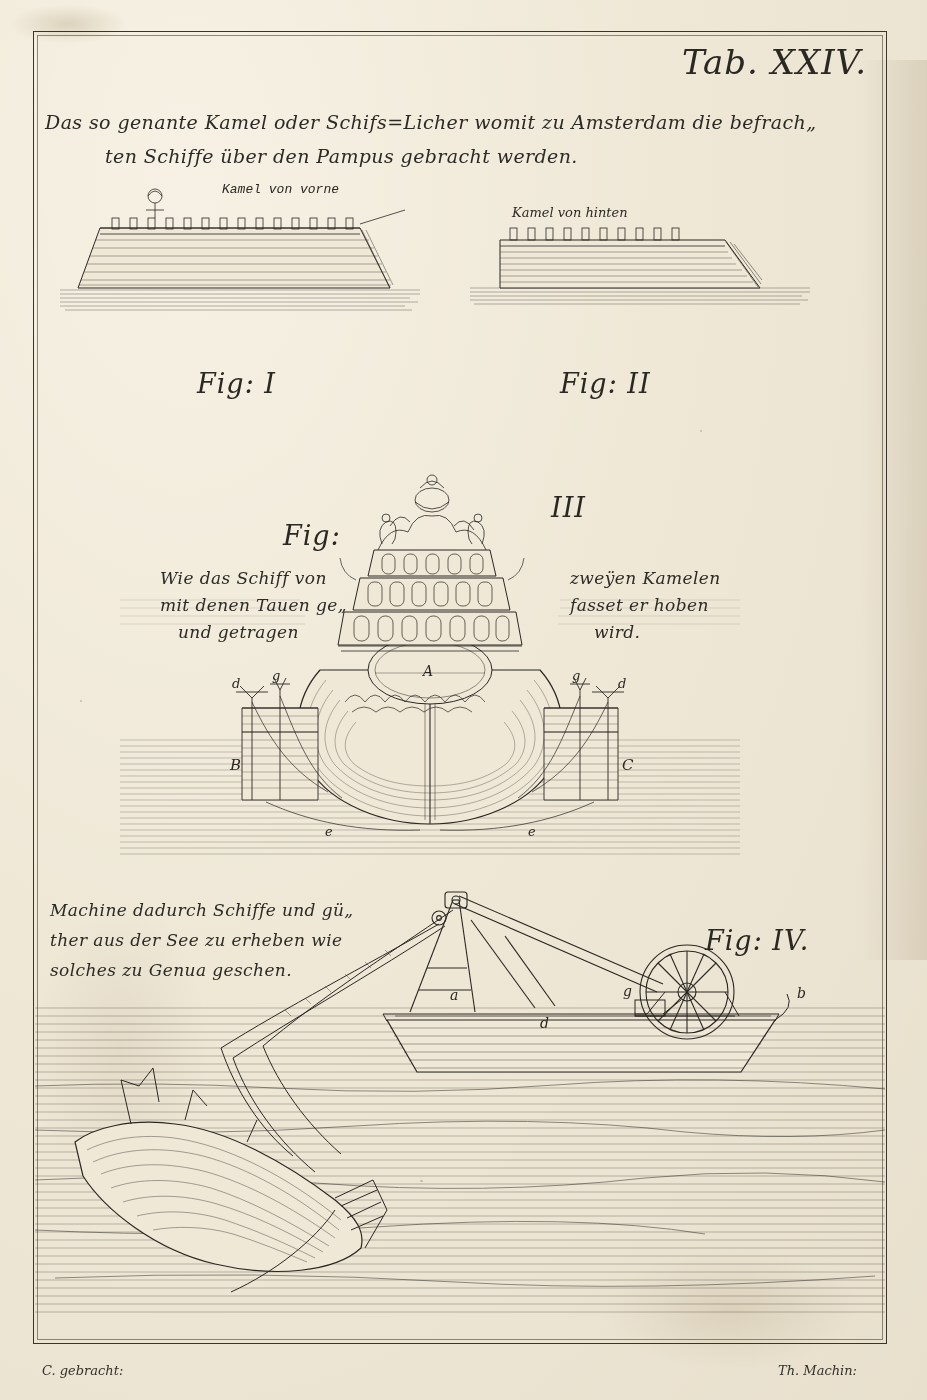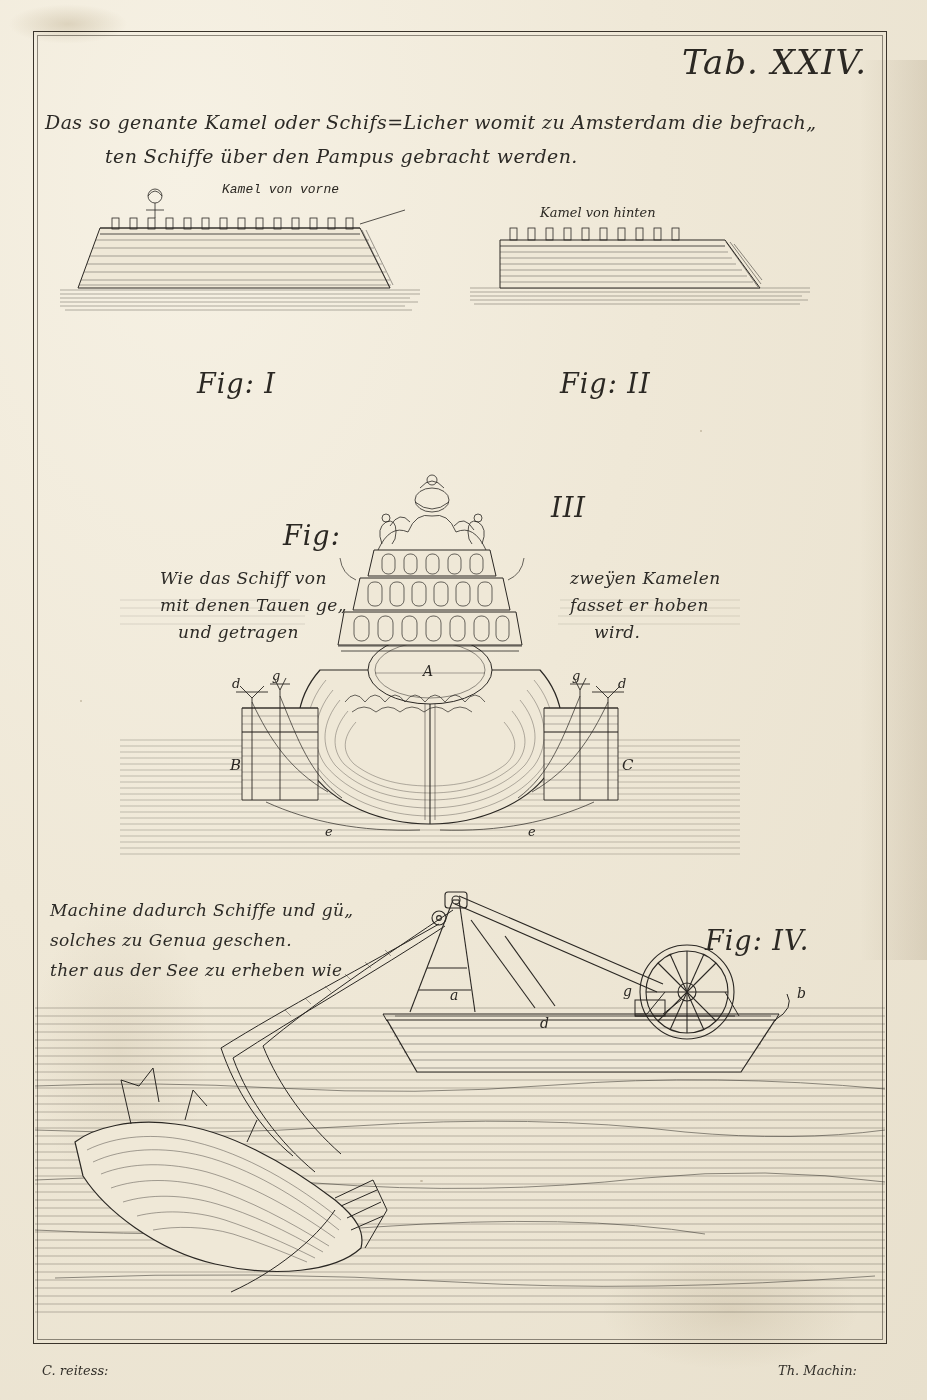--- a/index.html
+++ b/index.html
@@ -147,21 +147,21 @@
       <line x1="302" y1="50" x2="330" y2="108"></line>
       <line x1="306" y1="50" x2="333" y2="105"></line>
     </g>
 
     <line x1="300" y1="44" x2="345" y2="30"></line>
   </g>
 </svg>
 </div>
 <div class="fig-lab" style="left:197px;top:368px;">Fig: I</div>
 
-<div class="small-lab" style="left:540px;top:205px;">Kamel von hinten</div>
+<div class="small-lab" style="left:512px;top:205px;">Kamel von hinten</div>
 <div class="eng" id="fig2">
 <svg width="340" height="170" viewBox="0 0 340 170">
   <g class="ink" stroke-width="0.8">
     <g stroke="#3a352c" stroke-width="0.5" opacity="0.75">
       <line x1="0" y1="108" x2="340" y2="108"></line>
       <line x1="0" y1="112" x2="340" y2="112"></line>
       <line x1="0" y1="116" x2="332" y2="116"></line>
       <line x1="0" y1="120" x2="338" y2="120"></line>
       <line x1="4" y1="124" x2="330" y2="124"></line>
     </g>
@@ -398,22 +398,22 @@
     <text x="110" y="330" font-size="15">B</text>
     <text x="502" y="330" font-size="15">C</text>
     <text x="205" y="396">e</text>
     <text x="408" y="396">e</text>
   </g>
 </svg>
 </div>
 
 <div class="hand" style="position:absolute;left:50px;top:895px;font-size:17px;line-height:30px;">
   <div>Machine dadurch Schiffe und gü„</div>
+  <div>ther aus der See zu erheben wie</div>
   <div>solches zu Genua geschen.</div>
-  <div>ther aus der See zu erheben wie</div>
 </div>
 <div class="fig-lab" style="left:705px;top:925px;">Fig: IV.</div>
 
 <div class="eng" id="fig4">
 <svg width="850" height="450" viewBox="0 0 850 450">
   <g class="ink">
 
     <g stroke="#3a352c" stroke-width="0.45" opacity="0.7">
       <line x1="0" y1="128" x2="850" y2="128"></line>
           <line x1="0" y1="136" x2="850" y2="136"></line>
@@ -573,14 +573,14 @@
   </g>
   <g font-family="DejaVu Serif, serif" font-style="italic" font-size="14" fill="#2a2723">
     <text x="415" y="120">a</text>
     <text x="762" y="118">b</text>
     <text x="505" y="148">d</text>
     <text x="588" y="116">g</text>
   </g>
 </svg>
 </div>
 
-<div class="engraver" style="left:42px;">C. reitess:</div>
+<div class="engraver" style="left:42px;">C. gebracht:</div>
 <div class="engraver" style="right:70px;">Th. Machin:</div>
 
 </body></html>

